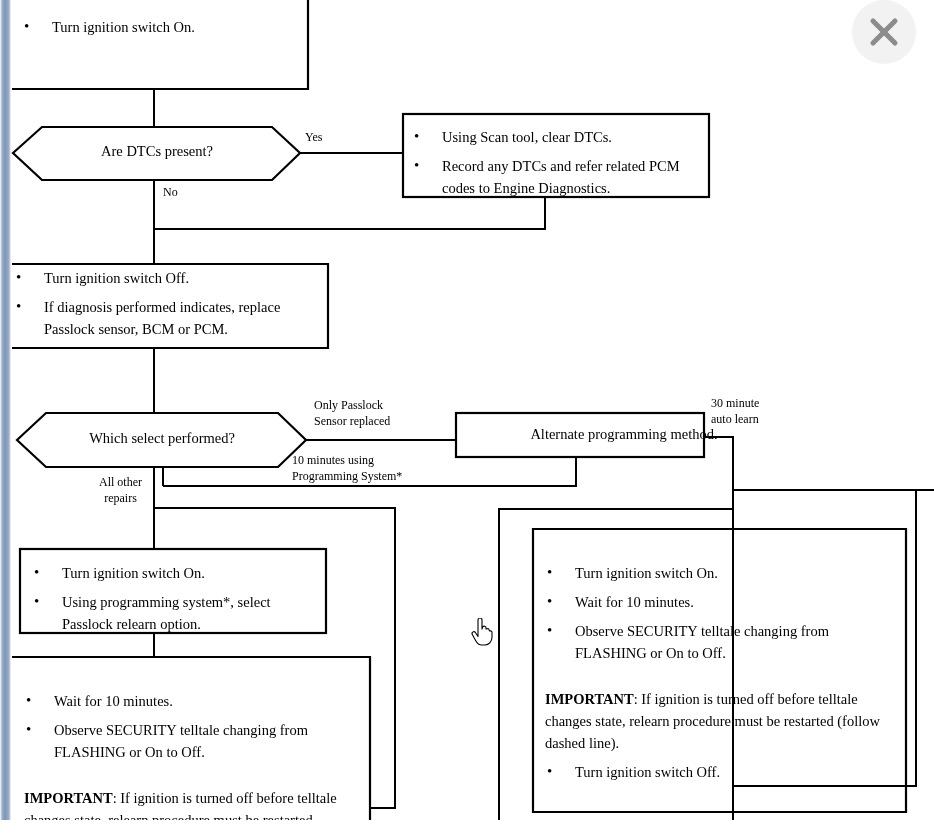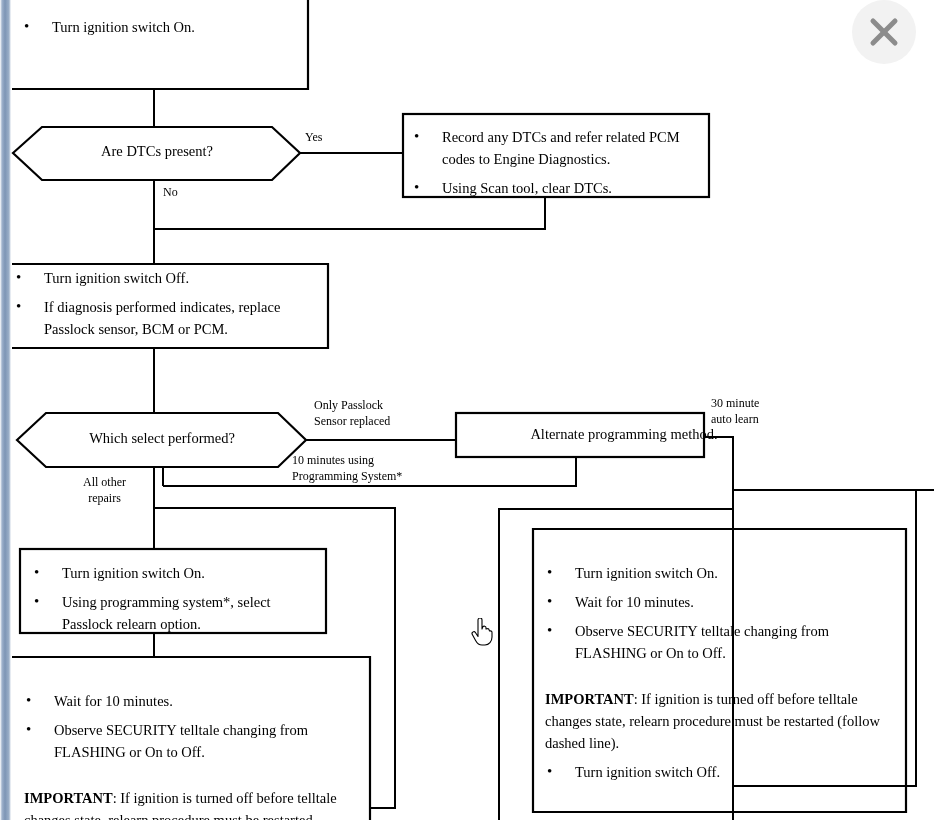--- a/index.html
+++ b/index.html
@@ -163,22 +163,22 @@
   </div>
 
   <div class="hexlabel" style="left:42px; top:143px; width:230px;">Are DTCs present?</div>
 
   <div class="edgelabel" style="left:305px; top:130px;">Yes</div>
 
   <div class="edgelabel" style="left:163px; top:185px;">No</div>
 
   <div class="tbox" style="left:412px; top:126px; width:290px;">
     <ul>
+      <li>Using Scan tool, clear DTCs.</li>
       <li>Record any DTCs and refer related PCM codes to Engine Diagnostics.</li>
-      <li>Using Scan tool, clear DTCs.</li>
     </ul>
   </div>
 
   <div class="tbox" style="left:14px; top:267px; width:300px;">
     <ul>
       <li>Turn ignition switch Off.</li>
       <li style="width:245px;">If diagnosis performed indicates, replace Passlock sensor, BCM or PCM.</li>
     </ul>
   </div>
 
@@ -187,21 +187,21 @@
   <div class="edgelabel" style="left:314px; top:398px;">
     <div>Only Passlock</div>
     <div>Sensor replaced</div>
   </div>
 
   <div class="edgelabel" style="left:292px; top:453px;">
     <div>10 minutes using</div>
     <div>Programming System*</div>
   </div>
 
-  <div class="edgelabel" style="left:72px; top:475px; text-align:center; width:65px;">
+  <div class="edgelabel" style="left:88px; top:475px; text-align:center; width:65px;">
     <div>All other</div>
     <div>repairs</div>
   </div>
 
   <div class="plainbox" style="left:456px; top:426px; width:248px; text-align:center;padding-left:44px;">Alternate programming method.</div>
 
   <div class="edgelabel" style="left:711px; top:396px;">
     <div>30 minute</div>
     <div>auto learn</div>
   </div>

